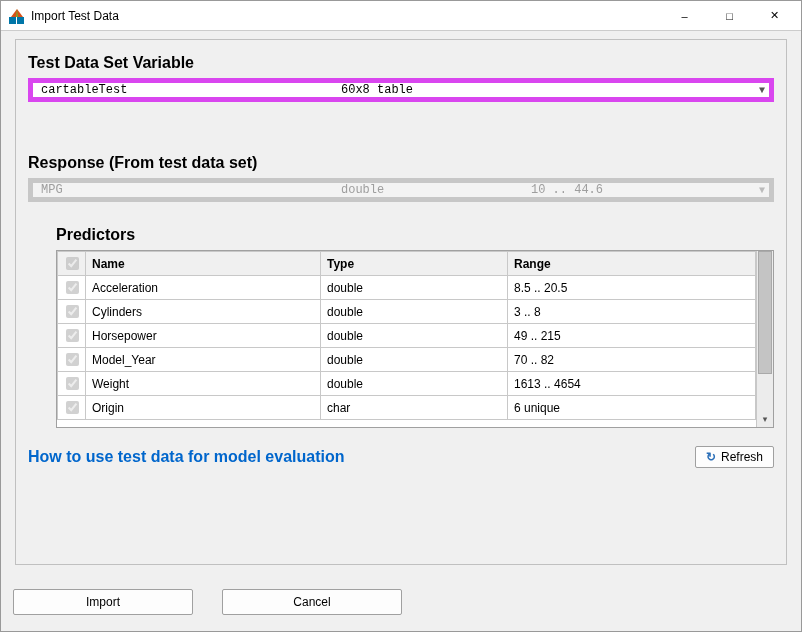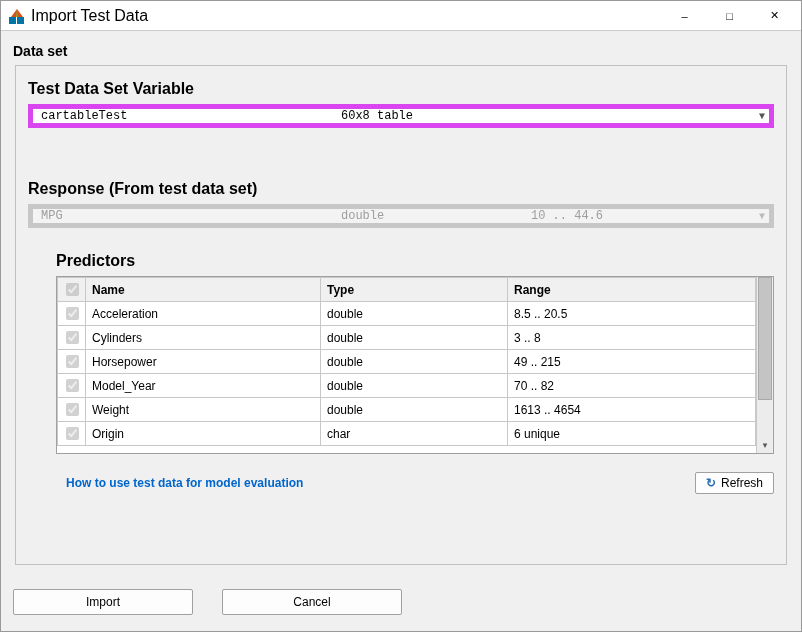--- a/index.html
+++ b/index.html
@@ -12,21 +12,21 @@
     width: 802px;
     height: 632px;
     overflow: hidden;
   }
   .window { display:flex; flex-direction:column; height:100%; background:#f0f0f0; border:1px solid #999; }
   .titlebar {
     display:flex; align-items:center; height:30px;
     background:#fff; border-bottom:1px solid #ccc; padding:0 4px 0 8px;
   }
   .titlebar-icon { width:16px; height:16px; margin-right:6px; display:inline-flex; align-items:center; justify-content:center; }
-  .title-text { flex:0 0 auto; font-size:16px; }
+  .title-text { flex:0 0 auto; font-size:12px; }
   .titlebar-spacer { flex:1; }
   .win-btn { width:45px; height:29px; display:flex; align-items:center; justify-content:center; font-size:11px; font-family:"Segoe UI Symbol","Segoe MDL2 Assets",Arial; cursor:default; }
   .content { flex:1; padding:8px 12px 12px 12px; display:flex; flex-direction:column; overflow:hidden; }
   .section-title { font-size:14px; font-weight:bold; margin:4px 0 6px 0; }
   fieldset.panel {
     border:1px solid #c0c0c0; background:#f0f0f0;
     padding:10px 12px 14px 12px; flex:1; display:flex; flex-direction:column;
   }
   .field-label { font-weight:bold; font-size:16px; margin:4px 0 6px 0; }
   .combo {
@@ -55,21 +55,21 @@
   th.chk-col, td.chk-col { width:28px; text-align:center; padding:2px 2px; }
   th.name-col, td.name-col { width:235px; }
   th.type-col, td.type-col { width:187px; }
   .chk { width:13px; height:13px; accent-color:#888; }
   .vscroll { width:17px; background:#ececec; border-left:1px solid #c8c8c8; display:flex; flex-direction:column; }
   .vscroll .thumb { flex:0 0 70%; background:#c4c4c4; border:1px solid #a9a9a9; margin:0 1px; }
   .vscroll .track { flex:1; }
   .vscroll .arrow { height:17px; display:flex; align-items:center; justify-content:center; font-size:9px; color:#555; }
 
   .bottom-row { display:flex; align-items:center; margin-top:18px; }
-  .help-link { color:#0066cc; font-weight:bold; font-size:12px; text-decoration:none; cursor:pointer;margin-left:38px; }
+  .help-link { color:#0066cc; font-weight:bold; font-size:16px; text-decoration:none; cursor:pointer; }
   .btn {
     display:inline-flex; align-items:center; justify-content:center;
     border:1px solid #a0a0a0; background:#fdfdfd;
     height:22px; padding:0 10px; font-size:12px; cursor:default; border-radius:2px;
   }
   .refresh-btn .ricon { margin-right:5px; color:#2b6fb8; font-weight:bold; }
   .footer-buttons { display:flex; justify-content:flex-start; gap:29px; padding:12px 24px 16px 12px; }
   .footer-buttons .btn { width:180px; height:26px; }
 </style>
 </head>
@@ -86,21 +86,20 @@
       </svg>
     </span>
     <span class="title-text">Import Test Data</span>
     <span class="titlebar-spacer"></span>
     <div class="win-btn">–</div>
     <div class="win-btn">□</div>
     <div class="win-btn close">✕</div>
   </div>
 
   <div class="content">
-    <div class="section-title">Data set</div>
 
     <fieldset class="panel">
       <div class="field-label">Test Data Set Variable</div>
       <div class="combo">
         <span class="combo-col c1">cartableTest</span>
         <span class="combo-col c2">60x8 table</span>
         <span class="combo-chevron">▼</span>
       </div>
 
       <div class="gap-lg"></div>

